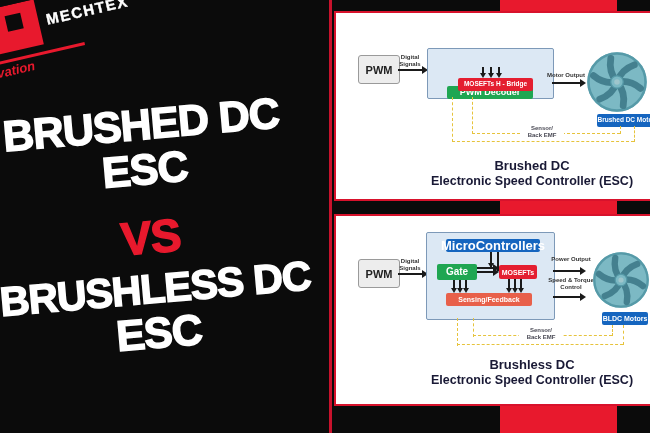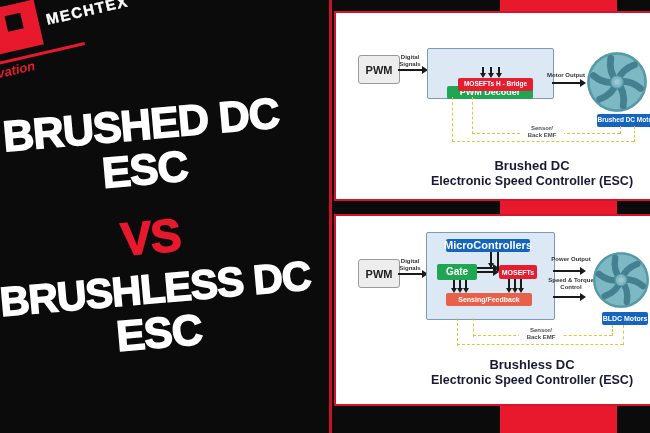--- a/index.html
+++ b/index.html
@@ -136,21 +136,21 @@
   </div>
 
   <div class="panel panel-2">
     <div class="pwm-box" style="left:22px;top:43px;">PWM</div>
     <div class="slab" style="left:56px;top:42px;width:36px;">Digital
 Signals</div>
     <div class="ln" style="left:62px;top:57px;width:26px;height:2px;"></div>
     <div class="arr-r" style="left:86px;top:54px;"></div>
 
     <div class="board" style="left:90px;top:16px;width:127px;height:86px;"></div>
-    <div class="chip chip-blue" style="left:110px;top:23px;width:84px;height:13px;font-size:11px;">MicroControllers</div>
+    <div class="chip chip-blue" style="left:110px;top:23px;width:94px;height:13px;font-size:13px;">MicroControllers</div>
     <div class="ln" style="left:154px;top:36px;width:2px;height:15px;"></div>
     <div class="ln" style="left:161px;top:36px;width:2px;height:19px;"></div>
     <div class="arr-d" style="left:152px;top:47px;"></div>
     <div class="arr-d" style="left:159px;top:51px;"></div>
 
     <div class="chip chip-green" style="left:101px;top:48px;width:40px;height:16px;font-size:10px;">Gate</div>
     <div class="chip chip-red" style="left:163px;top:49px;width:38px;height:14px;font-size:7px;">MOSEFTs</div>
     <div class="ln" style="left:141px;top:51px;width:18px;height:2px;"></div>
     <div class="arr-r" style="left:157px;top:48px;"></div>
     <div class="ln" style="left:141px;top:55px;width:18px;height:2px;"></div>

